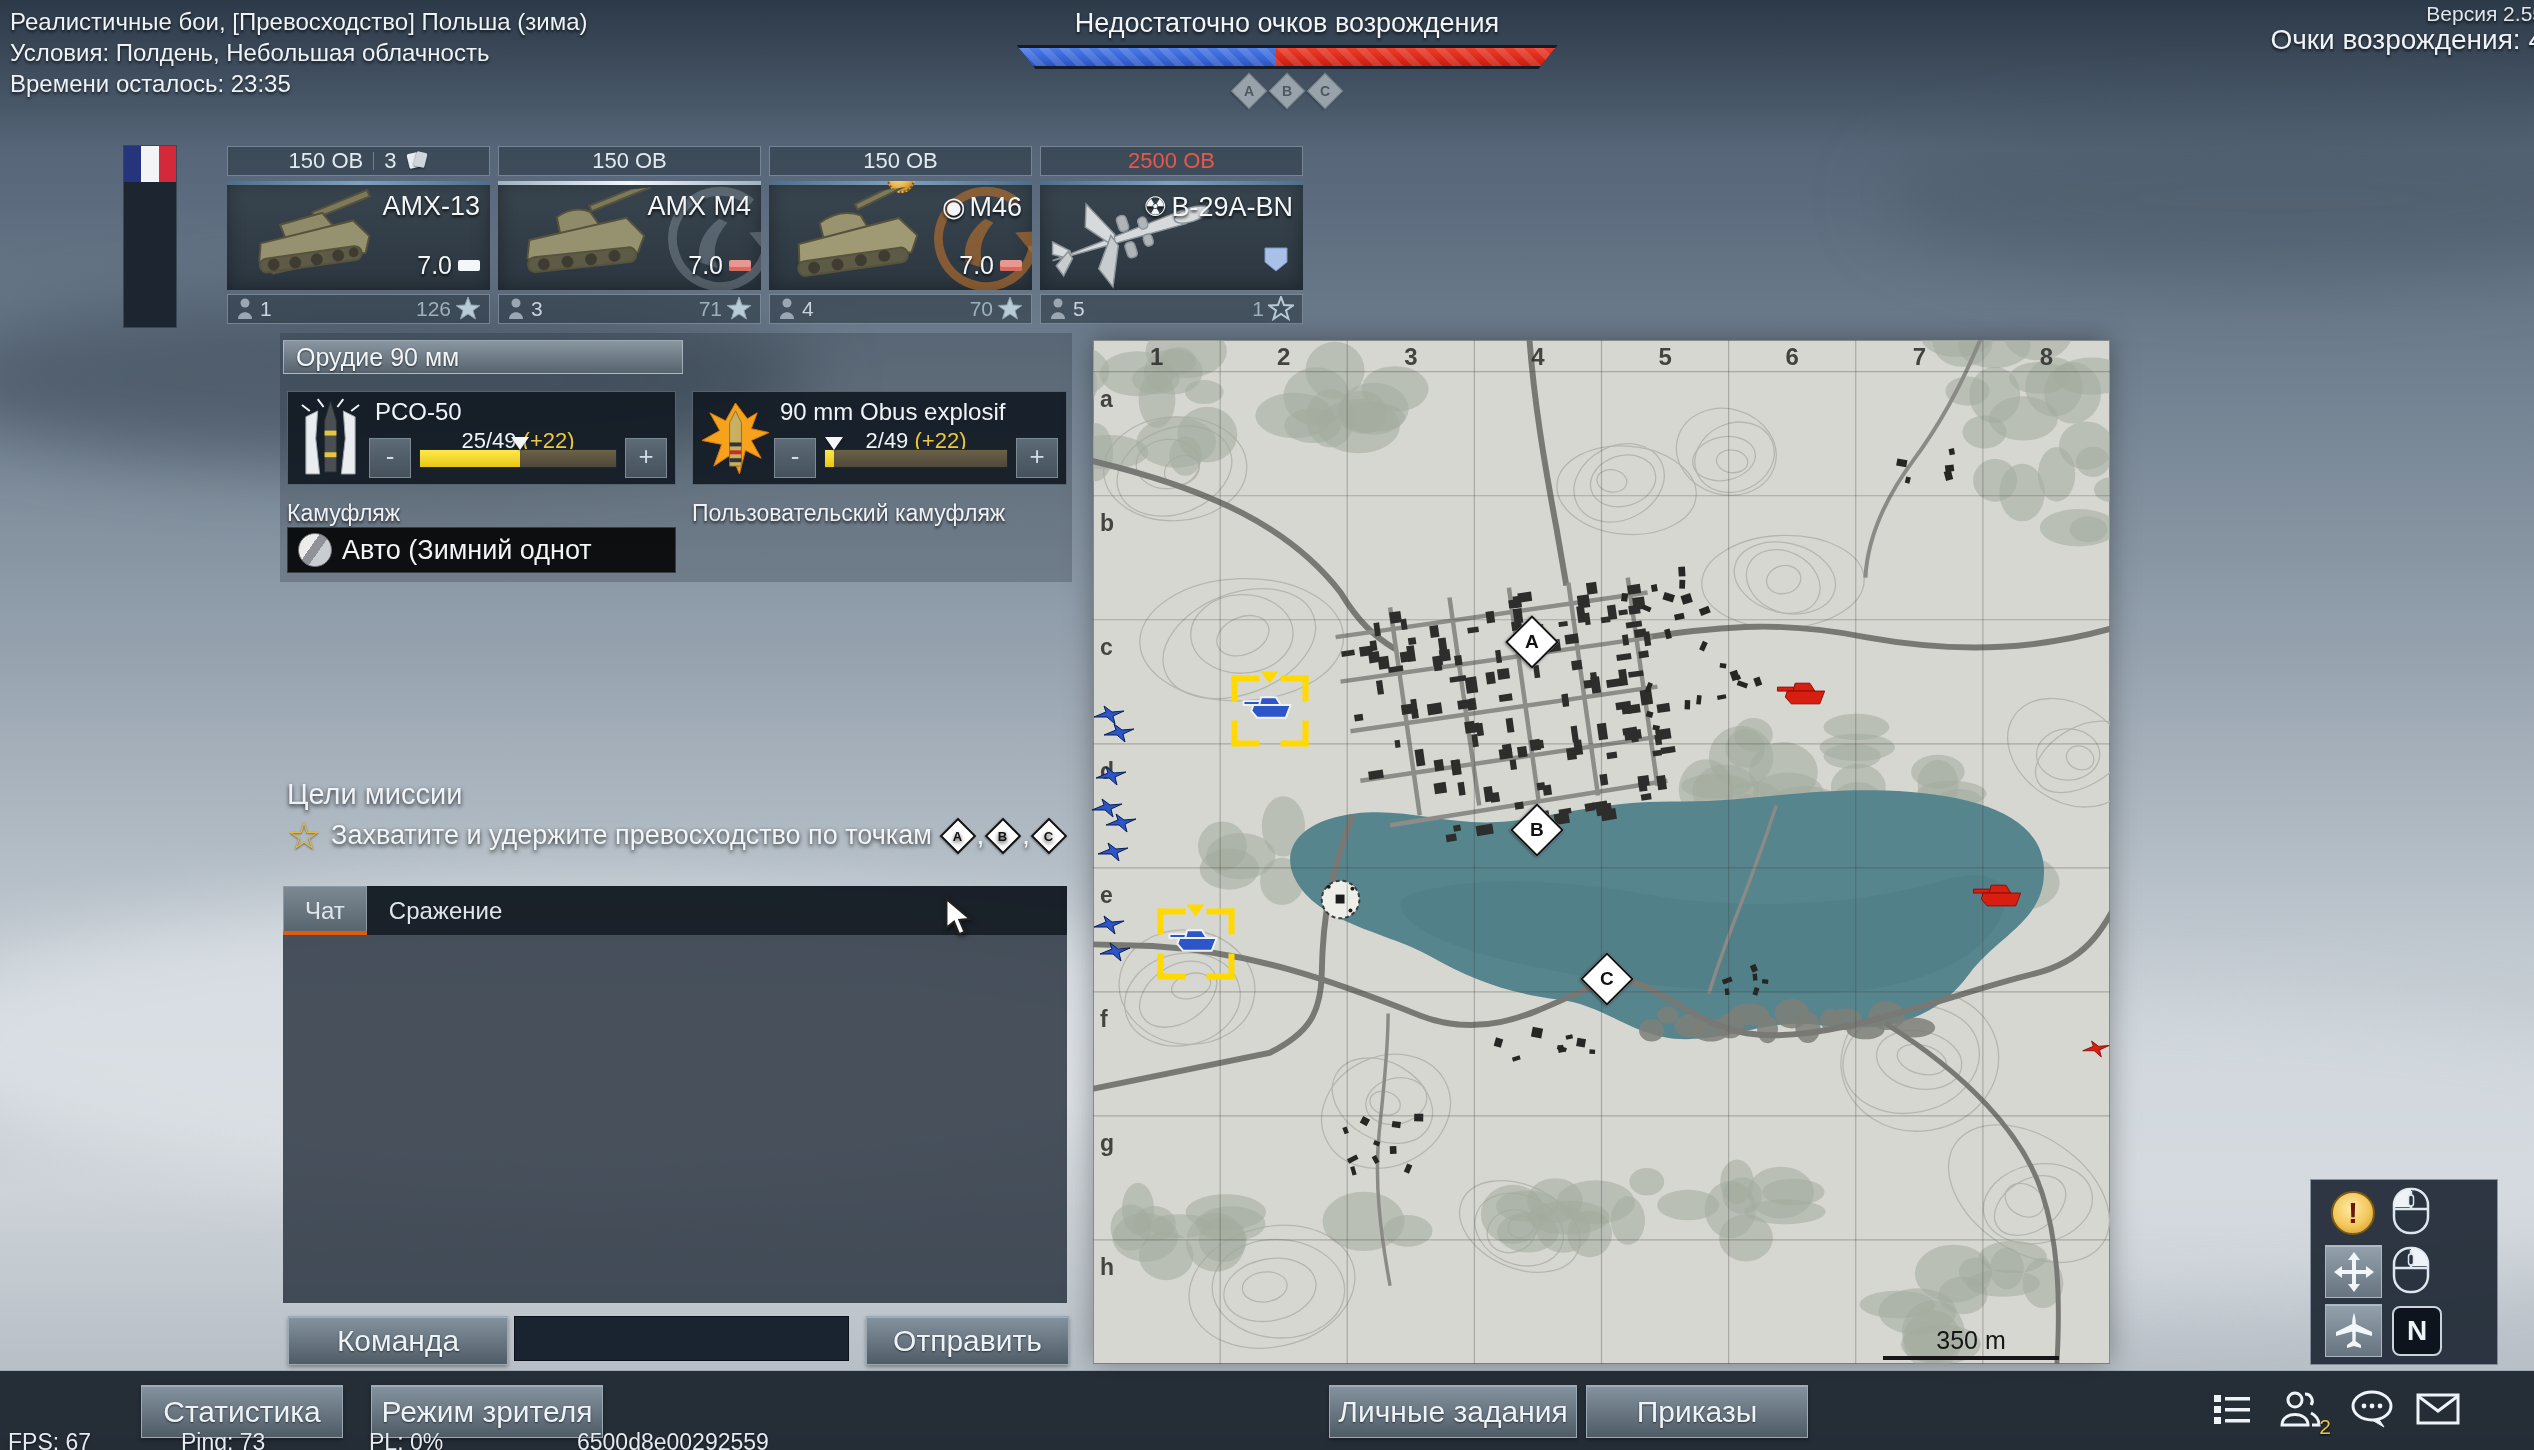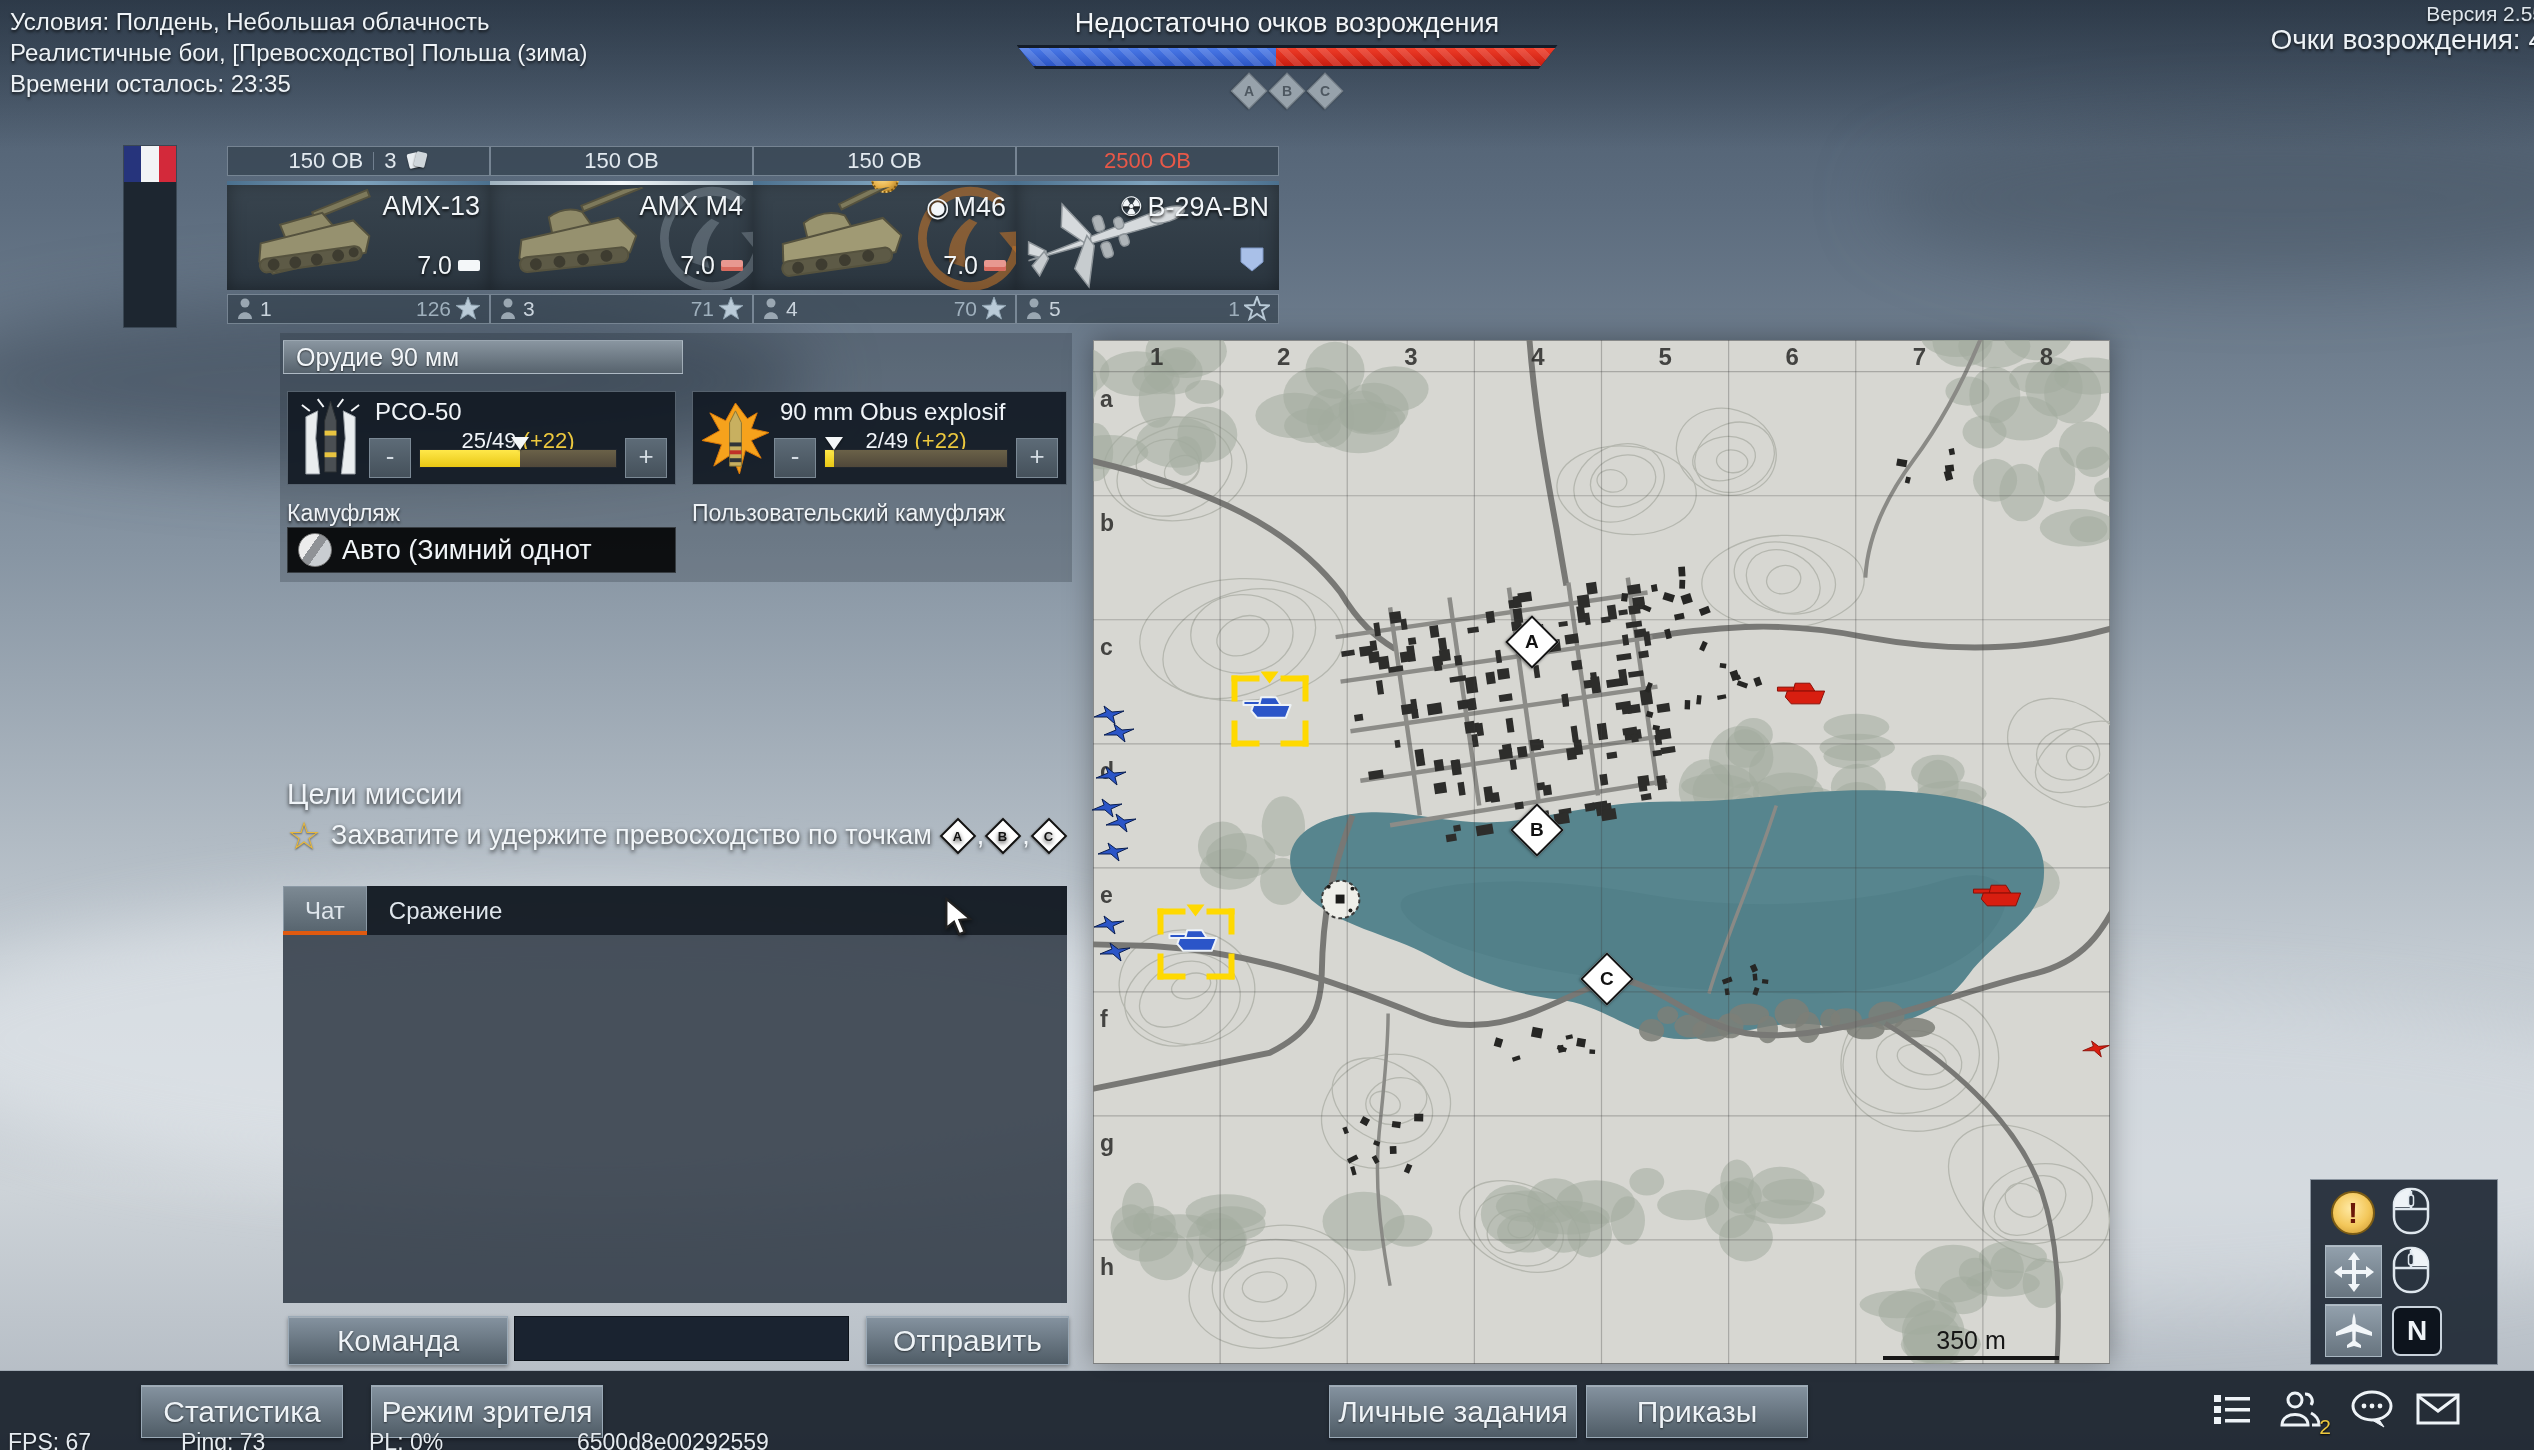--- a/index.html
+++ b/index.html
@@ -28,21 +28,21 @@
   .diam i{transform:rotate(-45deg);font-style:normal;font-weight:bold;font-size:14px;color:#4e5861}
   .diam.white{background:#fff;border:2px solid #111;width:25px;height:25px}
   .diam.white i{color:#111;font-size:15px}
   #info-tr{position:absolute;right:-10px;top:2px;text-align:right}
   #version-label{font-size:21px;color:#dfe6ec}
   #respawn-points-label{font-size:28px;margin-top:-2px;color:#eef3f7}
   
   #flag-block{position:absolute;left:124px;top:146px;width:52px;height:181px;background:#1d2630;box-shadow:0 0 0 1px #3a4754}
   #flag-block .flag{display:flex;height:36px}
   #flag-block .flag i{flex:1}
-  #vehicle-cards{position:absolute;left:227px;top:146px;display:flex;}
+  #vehicle-cards{position:absolute;left:227px;top:146px;display:flex;gap:8px}
   .vcard{width:263px;position:relative}
   .vhead{height:28px;background:rgba(44,56,68,.6);border:1px solid rgba(165,180,195,.55);
     display:flex;align-items:center;justify-content:center;font-size:22px;color:#e2e9ef;gap:10px}
   .vhead .hd-div{width:1px;height:18px;background:rgba(165,180,195,.5)}
   .cost-red{color:#e85848}
   .backup-ico{position:relative;width:22px;height:20px;display:inline-block}
   .backup-ico i{position:absolute;width:11px;height:15px;background:#e8edf1;border-radius:2px;box-shadow:0 1px 2px rgba(0,0,0,.5)}
   .backup-ico i:first-child{left:2px;top:2px;transform:rotate(-14deg)}
   .backup-ico i:last-child{left:9px;top:1px;transform:rotate(14deg);background:#cfd6db}
   .vbody{margin-top:5px;height:109px;position:relative;overflow:hidden;
@@ -162,22 +162,22 @@
 
 <div id="stage">
 
   <div class="blob" style="left:-79px;top:297px;width:891px;height:168px;background:rgba(52,66,80,.55)"></div>
   <div class="blob" style="left:1881px;top:119px;width:792px;height:158px;background:rgba(70,84,98,.45)"></div>
   <div class="blob" style="left:-99px;top:891px;width:1386px;height:297px;background:rgba(235,240,244,.5)"></div>
   <div class="blob" style="left:1287px;top:990px;width:1485px;height:317px;background:rgba(225,231,236,.4)"></div>
   <div id="topveil"></div>
 
   <div id="info-tl" class="sh">
+    <div>Реалистичные бои, [Превосходство] Польша (зима)</div>
     <div>Условия: Полдень, Небольшая облачность</div>
-    <div>Реалистичные бои, [Превосходство] Польша (зима)</div>
     <div>Времени осталось: 23:35</div>
   </div>
 
   <div id="hdr-center">
     <div id="respawn-warning" class="sh">Недостаточно очков возрождения</div>
     <div id="team-bar">
       <div class="seg blue" style="width: 48%;"></div>
       <div class="seg red"></div>
       <div class="stripes"></div>
     </div>

